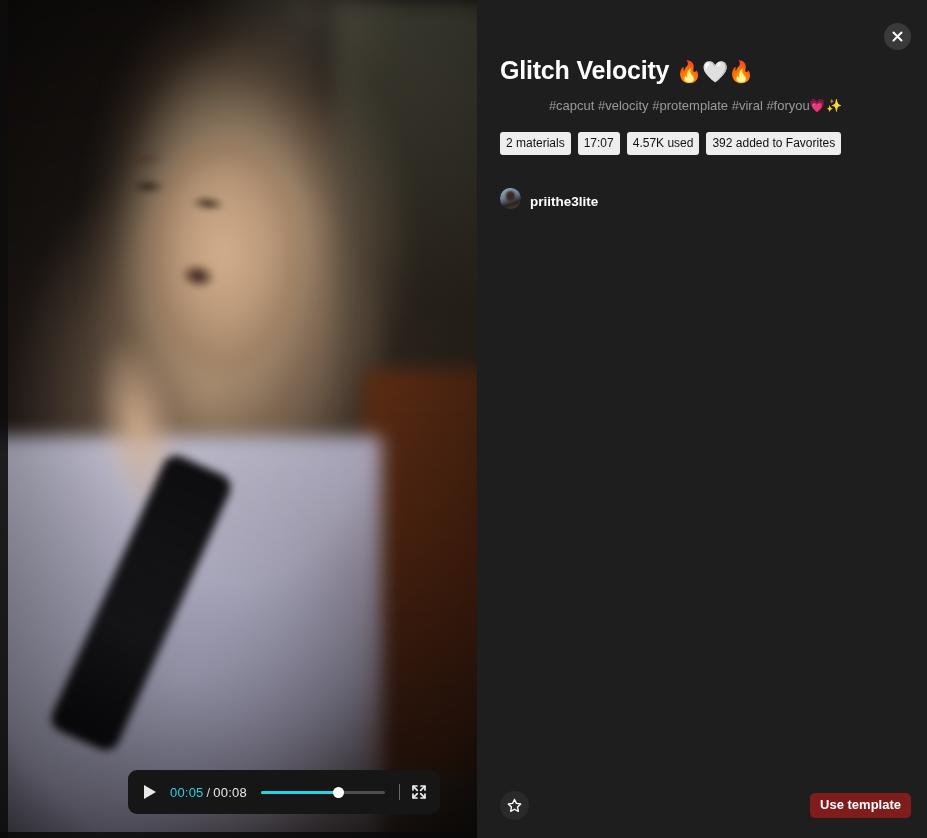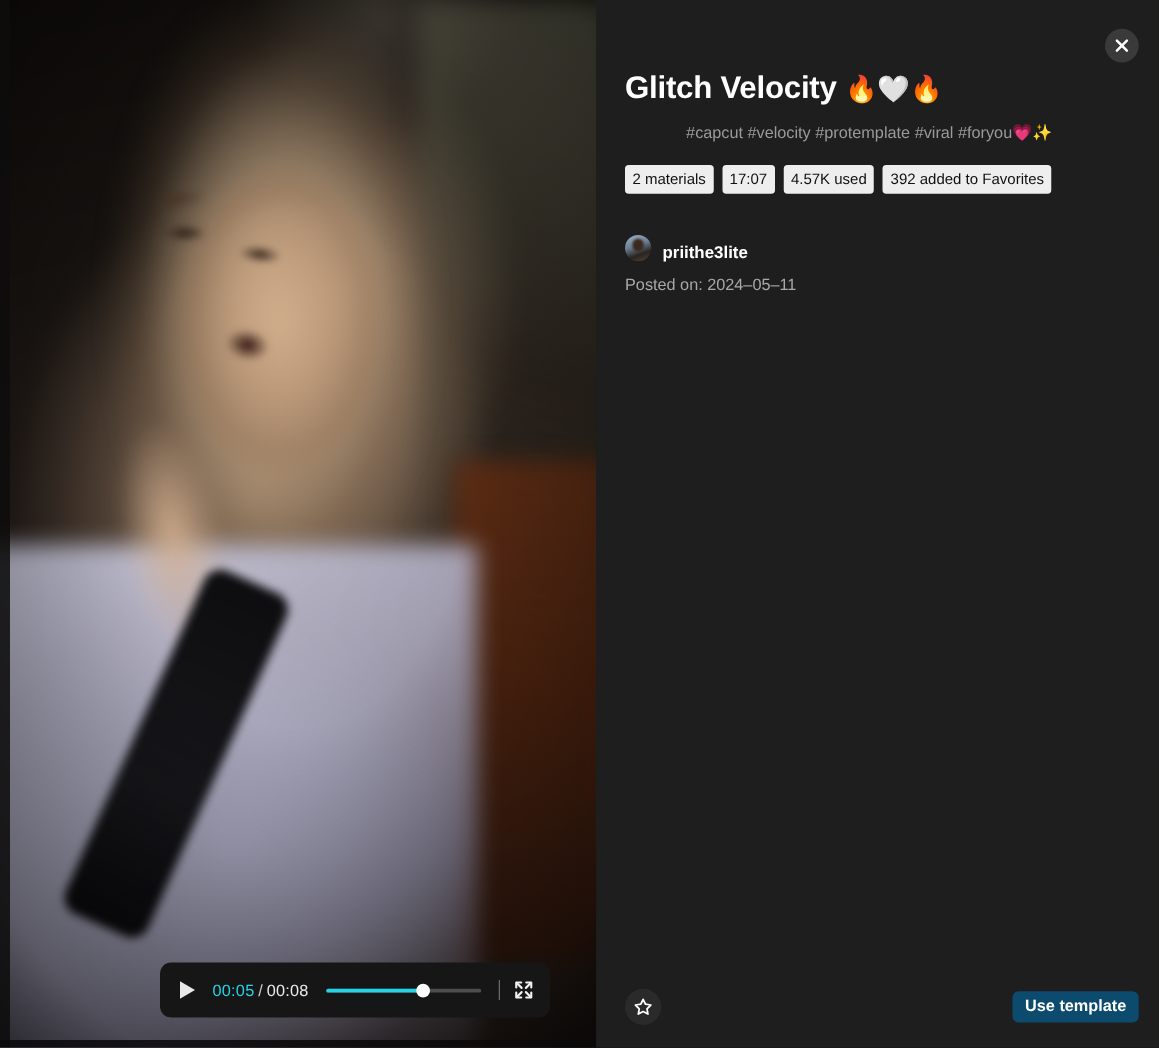--- a/index.html
+++ b/index.html
@@ -430,25 +430,24 @@
       <span class="chip">17:07</span>
       <span class="chip">4.57K used</span>
       <span class="chip">392 added to Favorites</span>
     </div>
 
     <div class="author-row">
       <div class="avatar"></div>
       <span class="author-name">priithe3lite</span>
     </div>
 
-    <div class="posted">Posted on: 2024–05–11</div>
 
     <div class="action-bar">
       <div class="fav-btn">
         <svg width="15" height="15" viewBox="0 0 16 16">
           <path d="M8 1.6 L10.05 5.75 L14.6 6.4 L11.3 9.62 L12.1 14.15 L8 12 L3.9 14.15 L4.7 9.62 L1.4 6.4 L5.95 5.75 Z" fill="none" stroke="#ffffff" stroke-width="1.5" stroke-linejoin="round"></path>
         </svg>
       </div>
-      <button class="use-template-btn" style="background: #0c4a6e; margin-left: 27px;">Use template</button>
+      <button class="use-template-btn" style="background: #7f1d1d; margin-left: 27px;">Use template</button>
     </div>
 
   </div>
 </div>
 
 </body></html>

